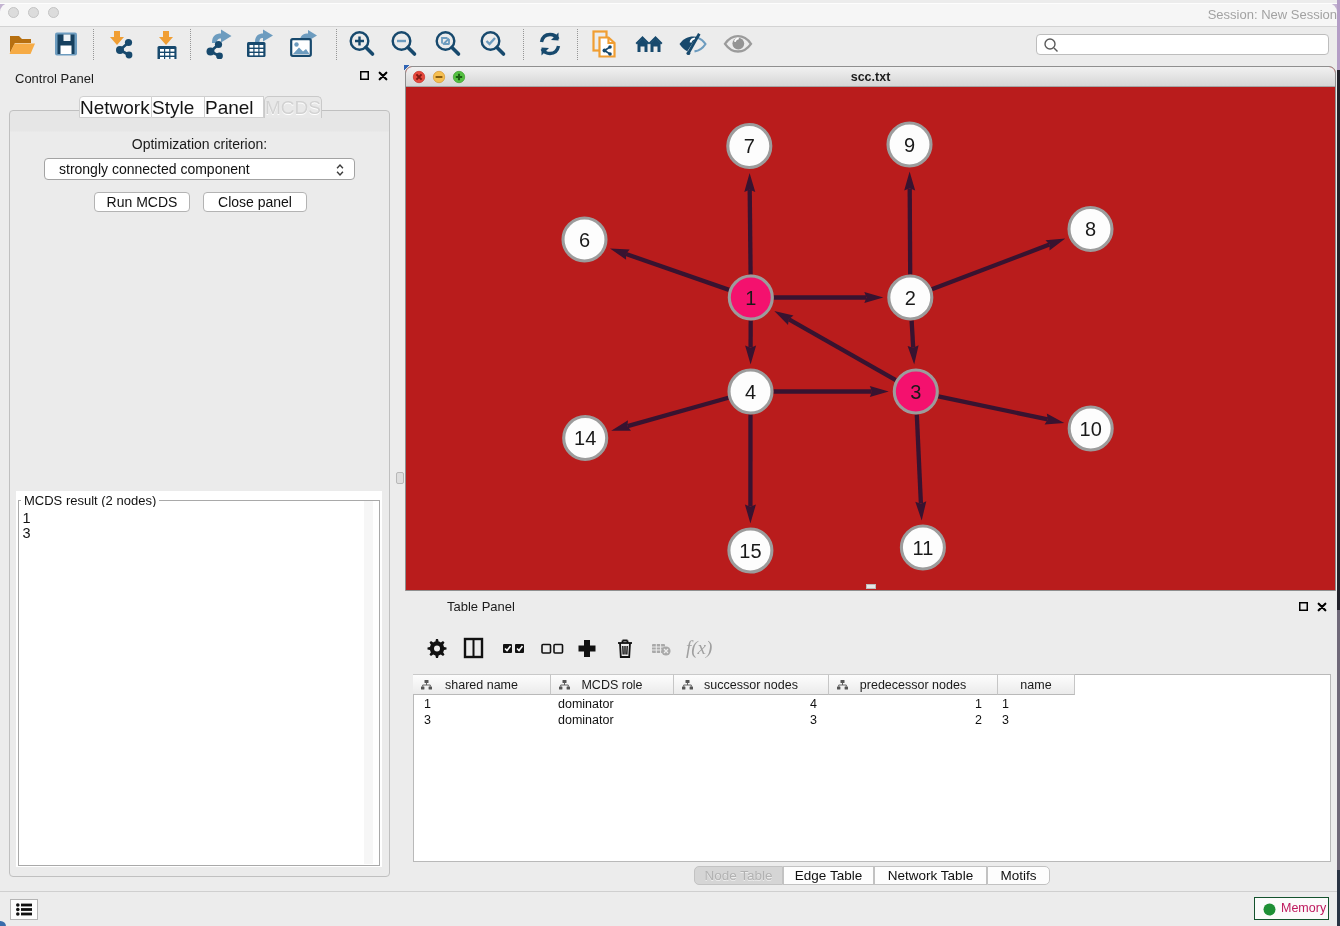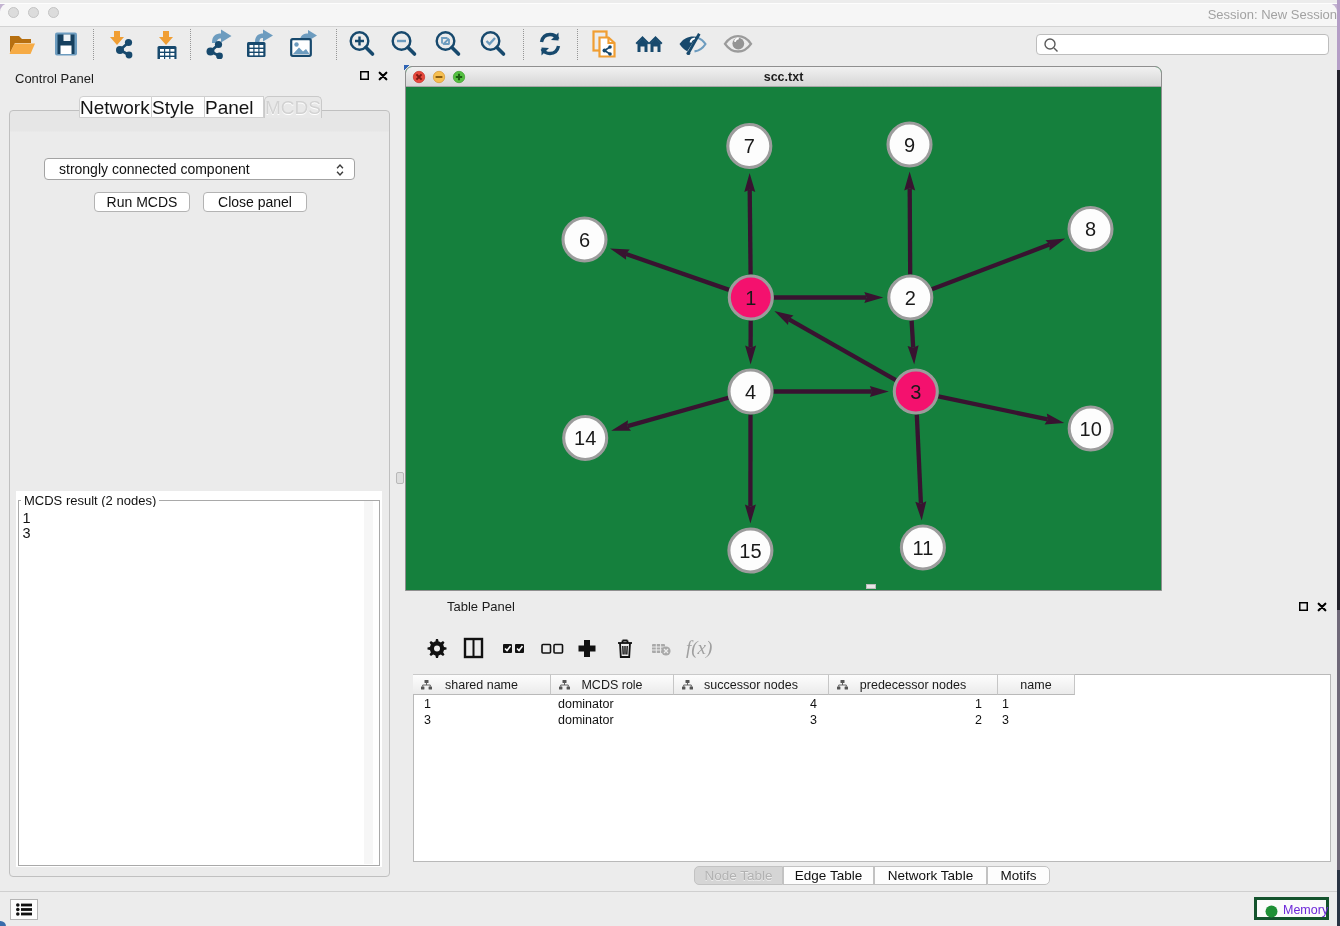--- a/index.html
+++ b/index.html
@@ -193,36 +193,37 @@
         </svg>
     <svg class="abs" style="left:378px; top:9px;" width="10" height="10" viewBox="0 0 12 12">
           <path d="M2 2 L10 10 M10 2 L2 10" stroke="#000" stroke-width="2.6" stroke-linecap="round"></path>
         </svg>
   </div>
   <div class="abs" id="cpbox"></div>
   <div class="cptab" style="left:79px; width:73px; border-radius:4px 0 0 0; border-left:1px solid #cfcfcf;">Network</div>
   <div class="cptab" style="left:152px; width:53px;">Style</div>
   <div class="cptab" style="left:205px; width:59px;">Panel</div>
   <div class="cptab" style="left:264px; width:58px; background:#e8e8e8; border:1px solid #c9c9c9; border-bottom:none; border-radius:5px 5px 0 0; color:#d2d2d2; text-shadow:0 1px 0 #fff;">MCDS</div>
+  <div id="optlabel">Optimization criterion:</div>
   <div id="combo">strongly connected component
     <svg style="position:absolute; right:9px; top:4px;" width="10" height="14" viewBox="0 0 12 16">
           <path d="M2.5 6 L6 2 L9.5 6" fill="none" stroke="#3c3c3c" stroke-width="1.7"></path>
           <path d="M2.5 10 L6 14 L9.5 10" fill="none" stroke="#3c3c3c" stroke-width="1.7"></path>
         </svg>
   </div>
   <div class="btn" style="left:94px; width:96px;">Run MCDS</div>
   <div class="btn" style="left:203px; width:104px;">Close panel</div>
   <div class="abs" id="gbouter"></div>
   <div id="groupbox"></div>
   <div id="gblabel">MCDS result (2 nodes)</div>
   <div id="gbwhite">1<br>3<div id="gbscroll"></div></div>
   <div id="vgrip"></div>
 
   <div class="abs" style="left:404px; top:64.5px; width:6px; height:6px; background:linear-gradient(135deg, #2f64b5 50%, rgba(0,0,0,0) 50%); z-index:4;"></div>
-  <div class="abs" id="netframe" style="left:405px; top:66px; width:757px; height:525px; background:#15803d; border:1px solid #8f8f8f; border-radius:7px 7px 0 0; overflow:hidden;">
+  <div class="abs" id="netframe" style="left:405px; top:66px; width:931px; height:525px; background:#b91c1c; border:1px solid #8f8f8f; border-radius:7px 7px 0 0; overflow:hidden;">
     <div style="position:absolute; left:0; top:0; width:100%; height:20px; background:linear-gradient(#f1f1f1,#d6d6d6); border-bottom:1px solid #a6a6a6;">
       <svg style="position:absolute; left:6px; top:3px;" width="62" height="14" viewBox="0 0 62 14">
         <circle cx="7" cy="7" r="5.7" fill="#e8493d" stroke="#c93c32" stroke-width="0.8"></circle>
         <path d="M4.4 4.4 L9.6 9.6 M9.6 4.4 L4.4 9.6" stroke="#7e1812" stroke-width="2"></path>
         <circle cx="27" cy="7" r="5.7" fill="#f6bf50" stroke="#d99e3c" stroke-width="0.8"></circle>
         <path d="M23.6 7 H30.4" stroke="#8a5d10" stroke-width="2.1"></path>
         <circle cx="47" cy="7" r="5.7" fill="#54c141" stroke="#47a337" stroke-width="0.8"></circle>
         <path d="M43.8 7 H50.2 M47 3.8 V10.2" stroke="#1b5e12" stroke-width="2.1"></path>
       </svg>
       <div style="position:absolute; left:0; top:3px; width:100%; text-align:center; font-size:12.5px; font-weight:bold; color:#1d1d1d;">scc.txt</div>
@@ -381,19 +382,19 @@
       <g fill="#111">
             <circle cx="1.8" cy="2" r="1.8"></circle>
             <circle cx="1.8" cy="6.5" r="1.8"></circle>
             <circle cx="1.8" cy="11" r="1.8"></circle>
       <rect x="5" y="0.6" width="11" height="2.8"></rect>
             <rect x="5" y="5.1" width="11" height="2.8"></rect>
             <rect x="5" y="9.6" width="11" height="2.8"></rect>
           </g>
     </svg>
   </div>
-  <div class="abs" style="left:1254px; top:897px; width:75px; height:23px; background:#fbfbfb; border:3px solid #14532d; font-size:12.5px; color:#6d28d9; text-align:left; line-height:21px; padding-left:26px;">
+  <div class="abs" style="left:1254px; top:897px; width:75px; height:23px; background:#fbfbfb; border:1px solid #14532d; font-size:12.5px; color:#be185d; text-align:left; line-height:21px; padding-left:26px;">
     <svg style="position:absolute; left:8px; top:5px;" width="13" height="13" viewBox="0 0 13 13">
           <circle cx="6.5" cy="6.5" r="6" fill="#1e8f35"></circle>
         </svg>Memory</div>
   <div class="abs" style="left:-5px; top:921px; width:11px; height:11px; border-radius:50%; background:#3a6cab;"></div>
 </div>
 
 </div>
 </body></html>

